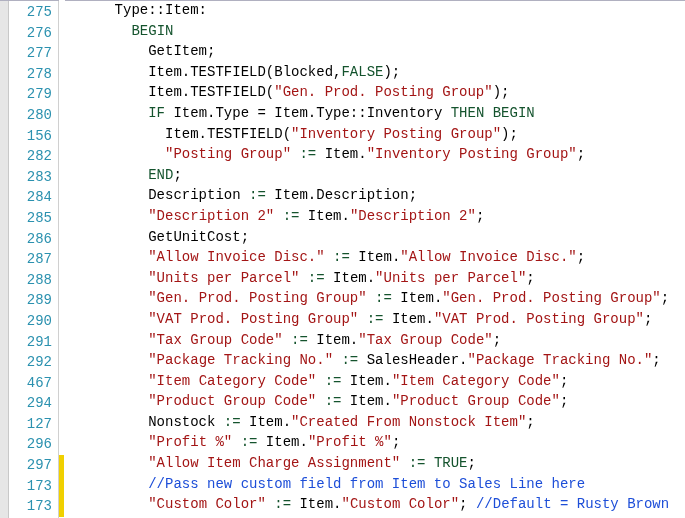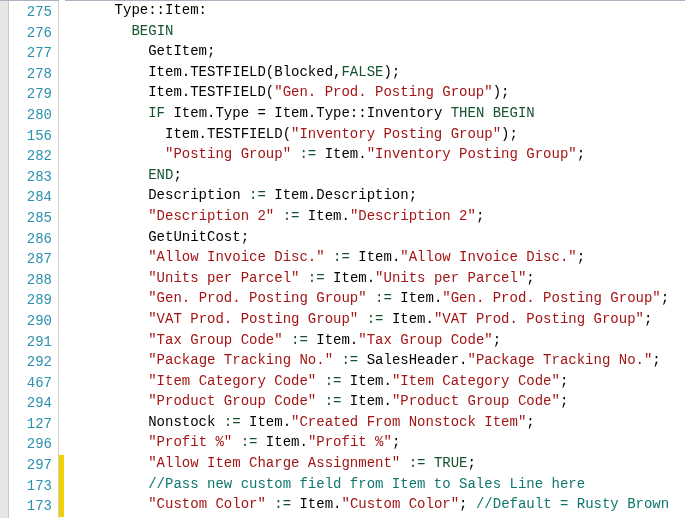--- a/index.html
+++ b/index.html
@@ -62,21 +62,21 @@
     color: #000000;
     padding-top: 0;
     padding-left: 2px;
     overflow: hidden;
   }
   .code .line {
     height: 20.6px;
   }
   .kw { color: #14532d; }
   .str { color: #a31515; }
-  .com { color: #0f766e; }
+  .com { color: #1d4ed8; }
   .top-strip {
     position: absolute;
     top: 0;
     left: 0;
     right: 0;
     height: 1px;
     background: #b0b0c0;
   }
 </style>
 </head>

